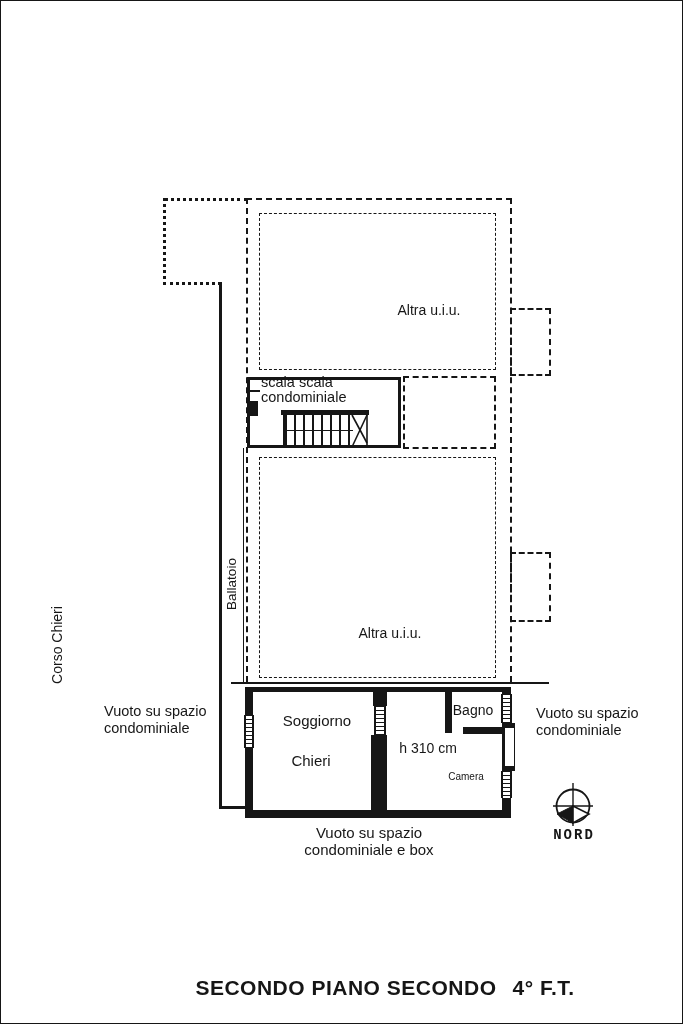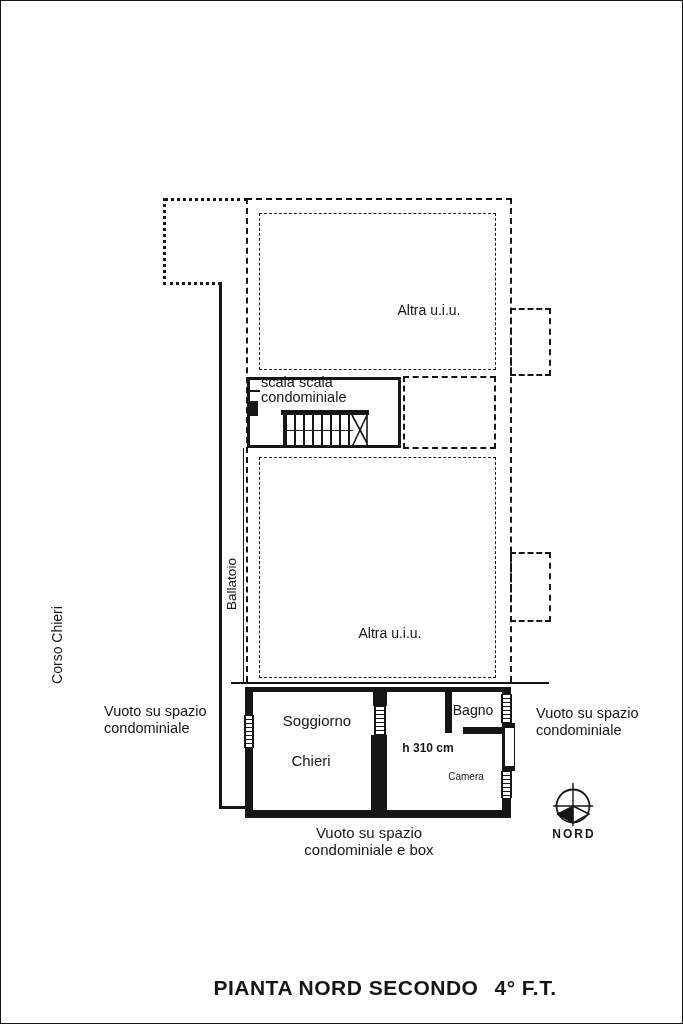--- a/index.html
+++ b/index.html
@@ -36,22 +36,22 @@
   .lbl{ position:absolute; font-size:14.5px; line-height:1.1; white-space:nowrap; }
   .ctr{ transform:translate(-50%,-50%); text-align:center; }
   .rot{ transform:translate(-50%,-50%) rotate(-90deg); }
   .title{
     position:absolute; font-weight:bold; font-size:21px; letter-spacing:.5px;
     white-space:nowrap; transform:translate(-50%,-50%);
   }
   .title .gap{ display:inline-block; width:16px; }
   .nord{
     position:absolute; transform:translateX(-50%);
-    font-family:Liberation Sans, sans-serif; font-weight:bold;
-    font-size:12px; letter-spacing:2px;
+    font-family:Liberation Mono, monospace; font-weight:bold;
+    font-size:14px; letter-spacing:2px;
   }
 </style>
 </head>
 <body>
 
 <div class="sheet">
 
   <div class="dot-h" style="left:163px; top:197px; width:84px;"></div>
   <div class="dot-v" style="left:162px; top:197px; height:87px;"></div>
   <div class="dot-h" style="left:162px; top:281px; width:58px;"></div>
@@ -112,21 +112,21 @@
   <div class="ln" style="left:372px; top:690px; width:14px; height:15px;"></div>
   <div class="hatch-v" style="left:373px; top:705px; width:12px; height:29px;"></div>
   <div class="ln" style="left:370px; top:734px; width:16px; height:75px;"></div>
 
   <div class="ln" style="left:444px; top:691px; width:7px; height:41px;"></div>
   <div class="ln" style="left:462px; top:726px; width:39px; height:7px;"></div>
 
   <div class="lbl ctr" style="left:316px; top:720px; font-size:15px;">Soggiorno</div>
   <div class="lbl ctr" style="left:310px; top:760px; font-size:15px;">Chieri</div>
   <div class="lbl ctr" style="left:472px; top:710px; font-size:14px;">Bagno</div>
-  <div class="lbl ctr" style="left:427px; top:748px; font-size:12px;font-weight:bold;">h 310 cm</div>
+  <div class="lbl ctr" style="left:427px; top:748px; font-size:14px;">h 310 cm</div>
   <div class="lbl ctr" style="left:432px; top:775px; font-size:10px;margin-left:33px;">Camera</div>
 
   <div class="lbl" style="left:103px; top:702px; font-size:14.5px; line-height:17px;">
     <div>Vuoto su spazio</div>
     <div>condominiale</div>
   </div>
   <div class="lbl" style="left:535px; top:704px; font-size:14.5px; line-height:17px;">
     <div>Vuoto su spazio</div>
     <div>condominiale</div>
   </div>
@@ -138,16 +138,16 @@
   <svg class="abs" style="left:548px; top:781px;" width="48" height="48" viewBox="-24 -24 48 48">
     <line x1="0" y1="-23" x2="0" y2="20" stroke="#161616" stroke-width="1.4"></line>
     <line x1="-20" y1="0" x2="20" y2="0" stroke="#161616" stroke-width="1.4"></line>
     <circle cx="0" cy="0" r="16.5" fill="none" stroke="#161616" stroke-width="1.8"></circle>
     <polygon points="0,0 -16,8 0,17" fill="#161616" stroke="#161616" stroke-width="1"></polygon>
     <polygon points="0,0 16,8 0,17" fill="#ffffff" stroke="#161616" stroke-width="1.6"></polygon>
   </svg>
   <div class="nord" style="left:573px; top:826px;">NORD</div>
 
   <div class="title" style="left:384px; top:987px;">
-    <span>PIANTA NORD SECONDO</span><span class="gap"></span><span>4° F.T.</span>
+    <span>SECONDO PIANO SECONDO</span><span class="gap"></span><span>4° F.T.</span>
   </div>
 
 </div>
 
 </body></html>

